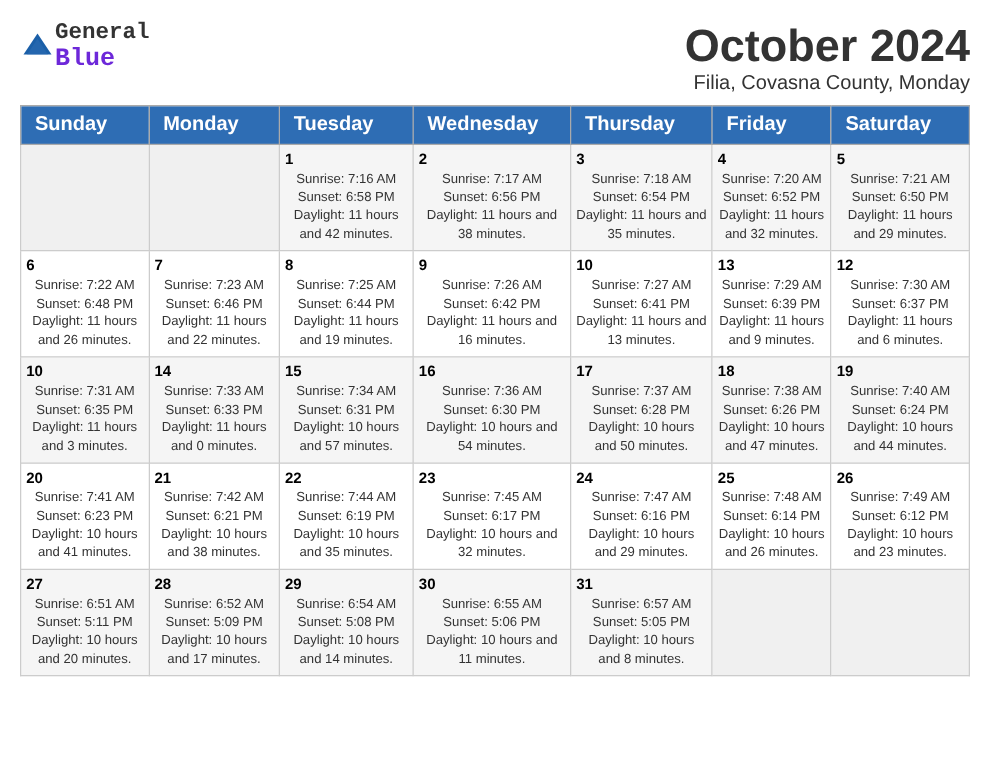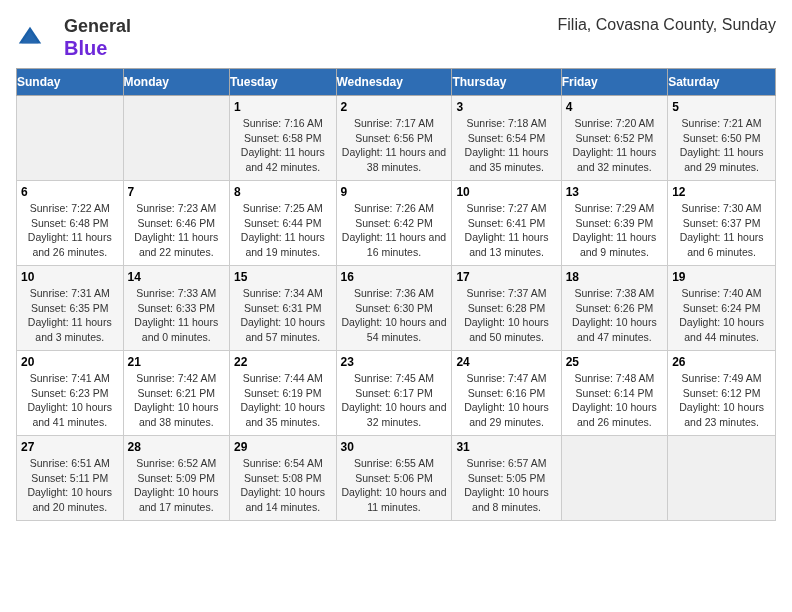--- a/index.html
+++ b/index.html
@@ -12,21 +12,22 @@
     }
     .header {
       display: flex;
       justify-content: space-between;
       align-items: flex-start;
       margin-bottom: 8px;
     }
     .logo {
       display: flex;
       align-items: center;
-      gap: 20px;
+      gap: 0;
+      font-family: Liberation Mono, monospace;
     }
     .logo-icon {
       width: 28px;
       height: 28px;
     }
     .title-block {
       text-align: right;
     }
     .month-title {
       font-size: 36px;
@@ -38,23 +39,23 @@
       color: #333;
     }
     table {
       width: 100%;
       border-collapse: collapse;
       font-size: 11px;
     }
     thead tr th {
       background-color: #2e6db4;
       color: #fff;
-      padding: 6px 0;
+      padding: 6px 11px;
       text-align: left;
-      font-size: 12px;
+      font-size: 16px;
       font-weight: bold;
       border: 1px solid #aaa;
     }
     tbody tr td {
       border: 1px solid #ccc;
       padding: 4px;
       vertical-align: top;
       min-height: 80px;
       height: 85px;
     }
@@ -88,21 +89,22 @@
     <svg class="logo-icon" viewBox="0 0 40 40">
       <polygon points="20,4 36,28 4,28" fill="#1a5fa8"></polygon>
       <polygon points="20,10 32,28 8,28" fill="#2e6db4" opacity="0.5"></polygon>
     </svg>
     <div>
       <span style="font-size:18px;font-weight:bold;color:#333;">General</span><br>
       <span style="font-size:20px;font-weight:bold;color:#6d28d9;">Blue</span>
     </div>
   </div>
   <div class="title-block">
-    <div class="location-title">Filia, Covasna County, Sunday</div>
+    <div class="month-title">October 2024</div>
+    <div class="location-title">Filia, Covasna County, Monday</div>
   </div>
 </div>
 
 <table>
   <thead>
     <tr>
     <th>Sunday</th>
         <th>Monday</th>
         <th>Tuesday</th>
         <th>Wednesday</th>

